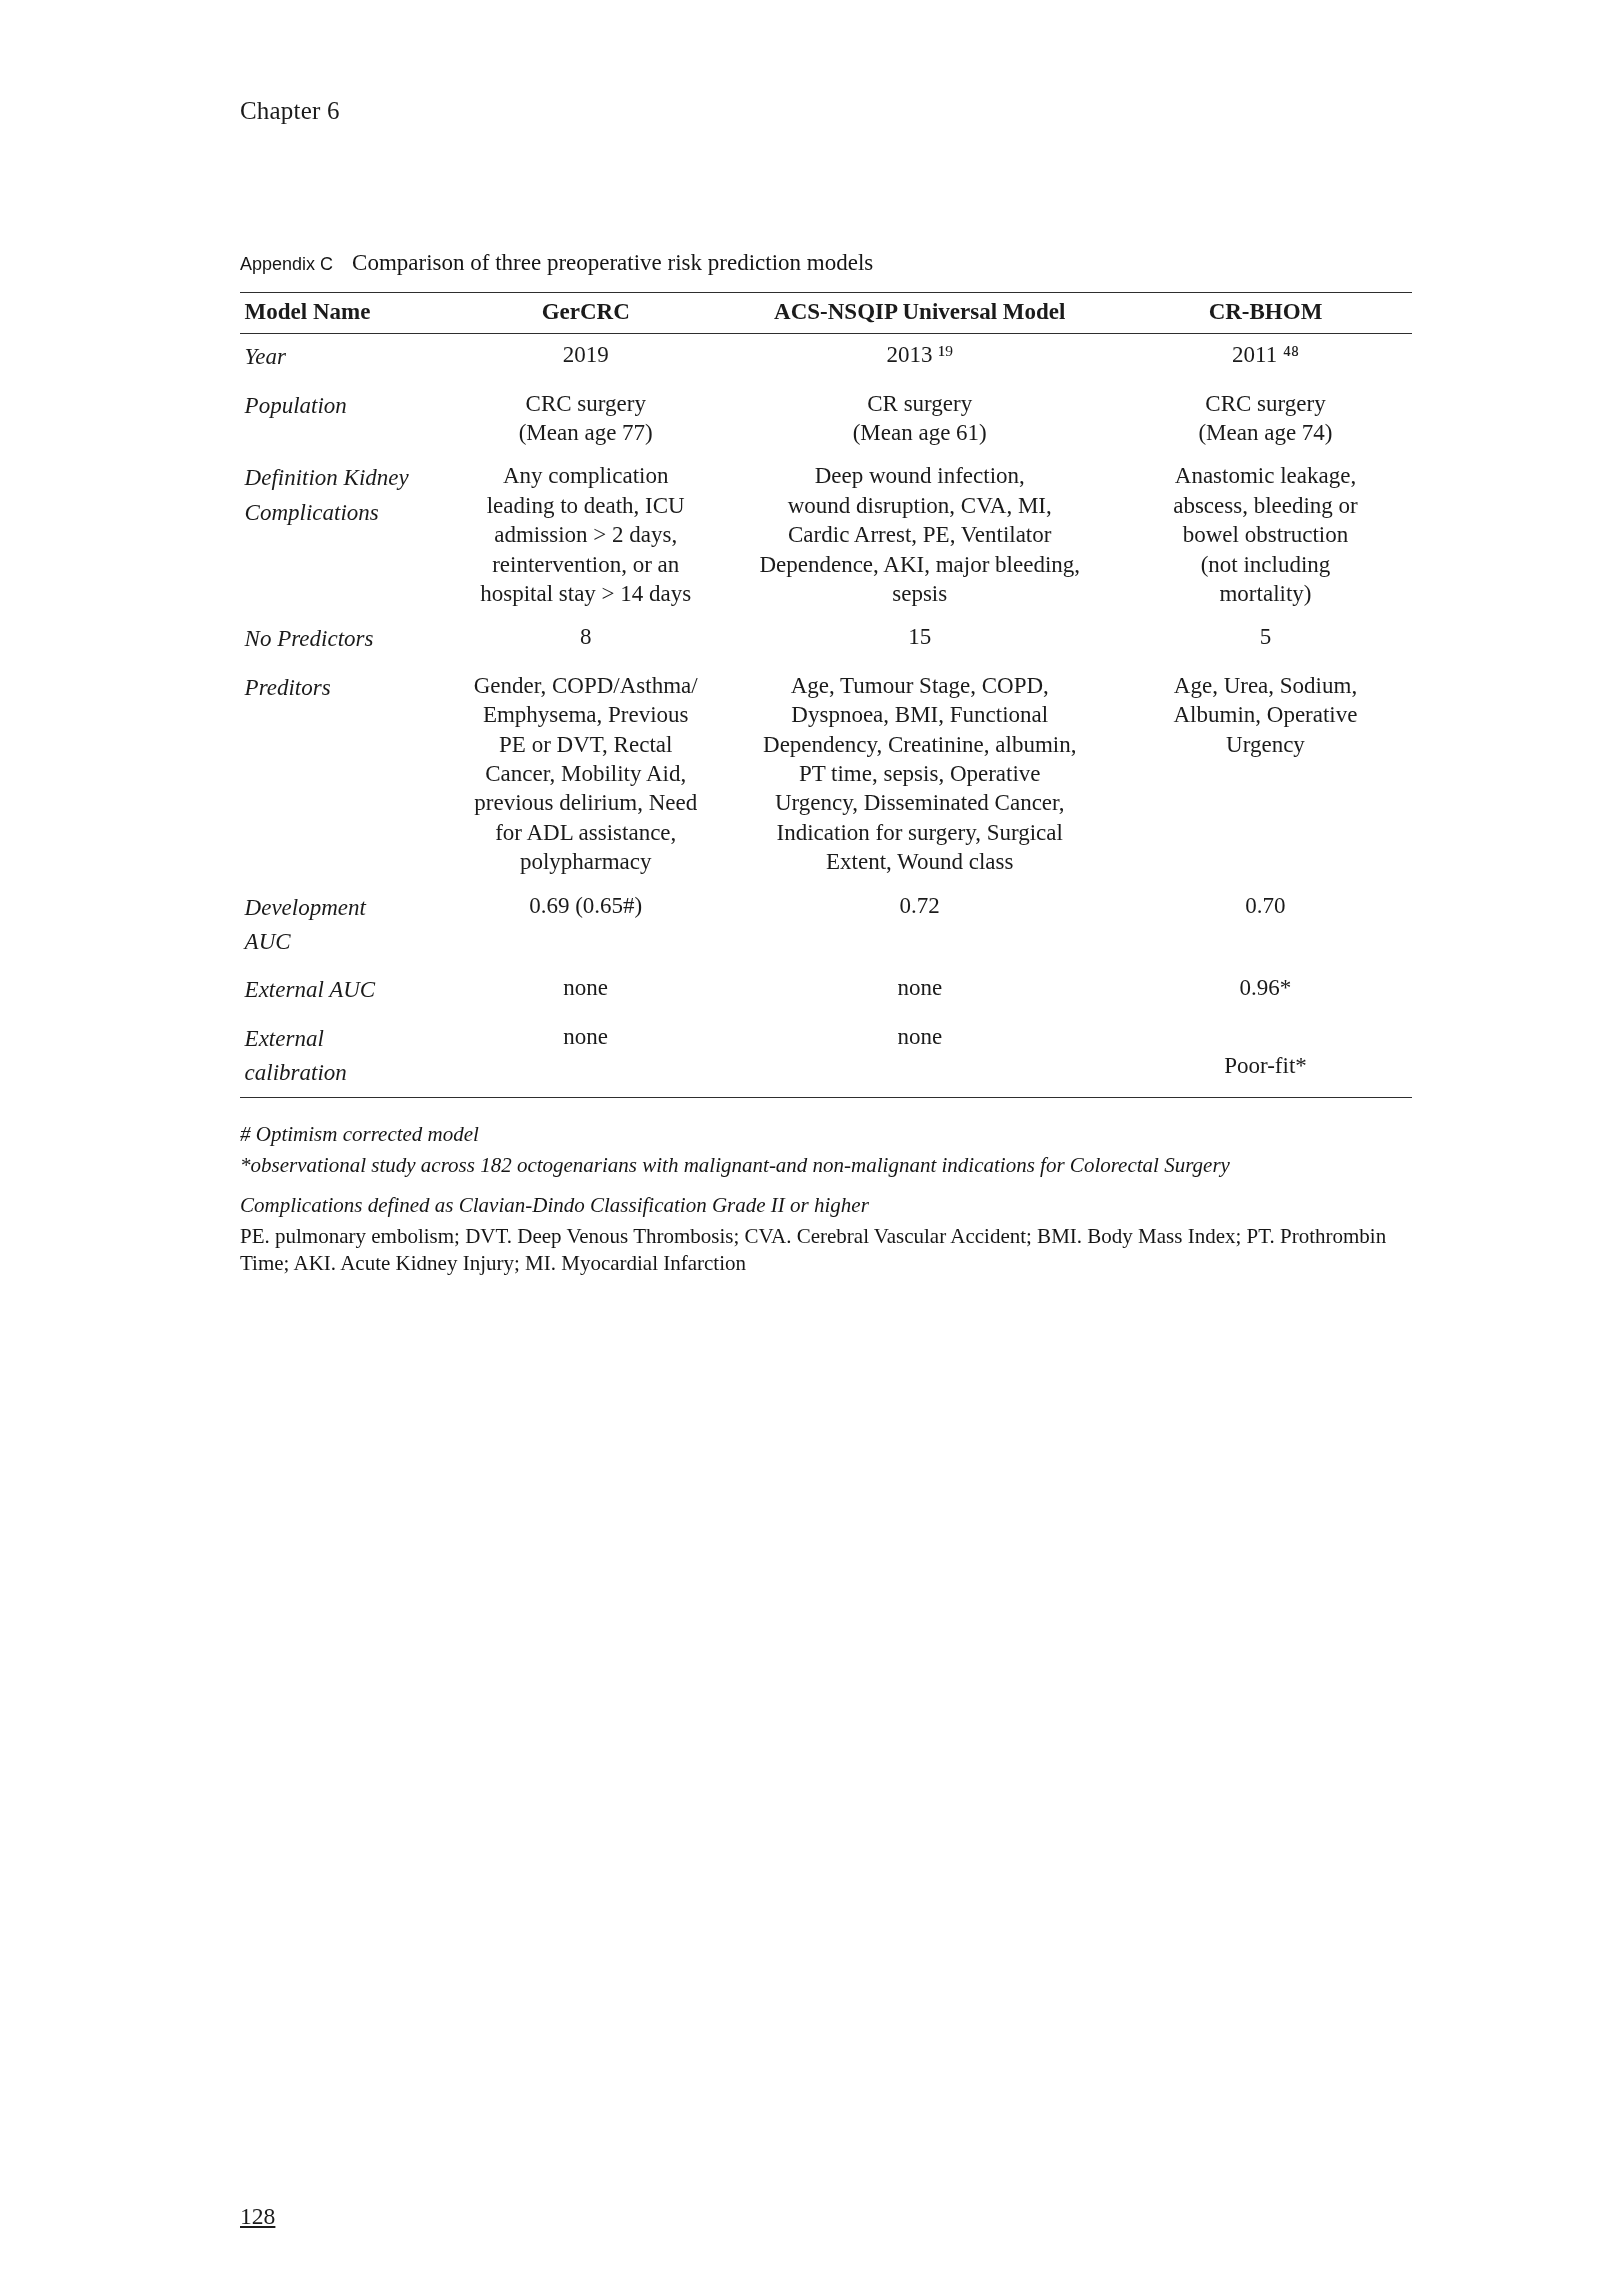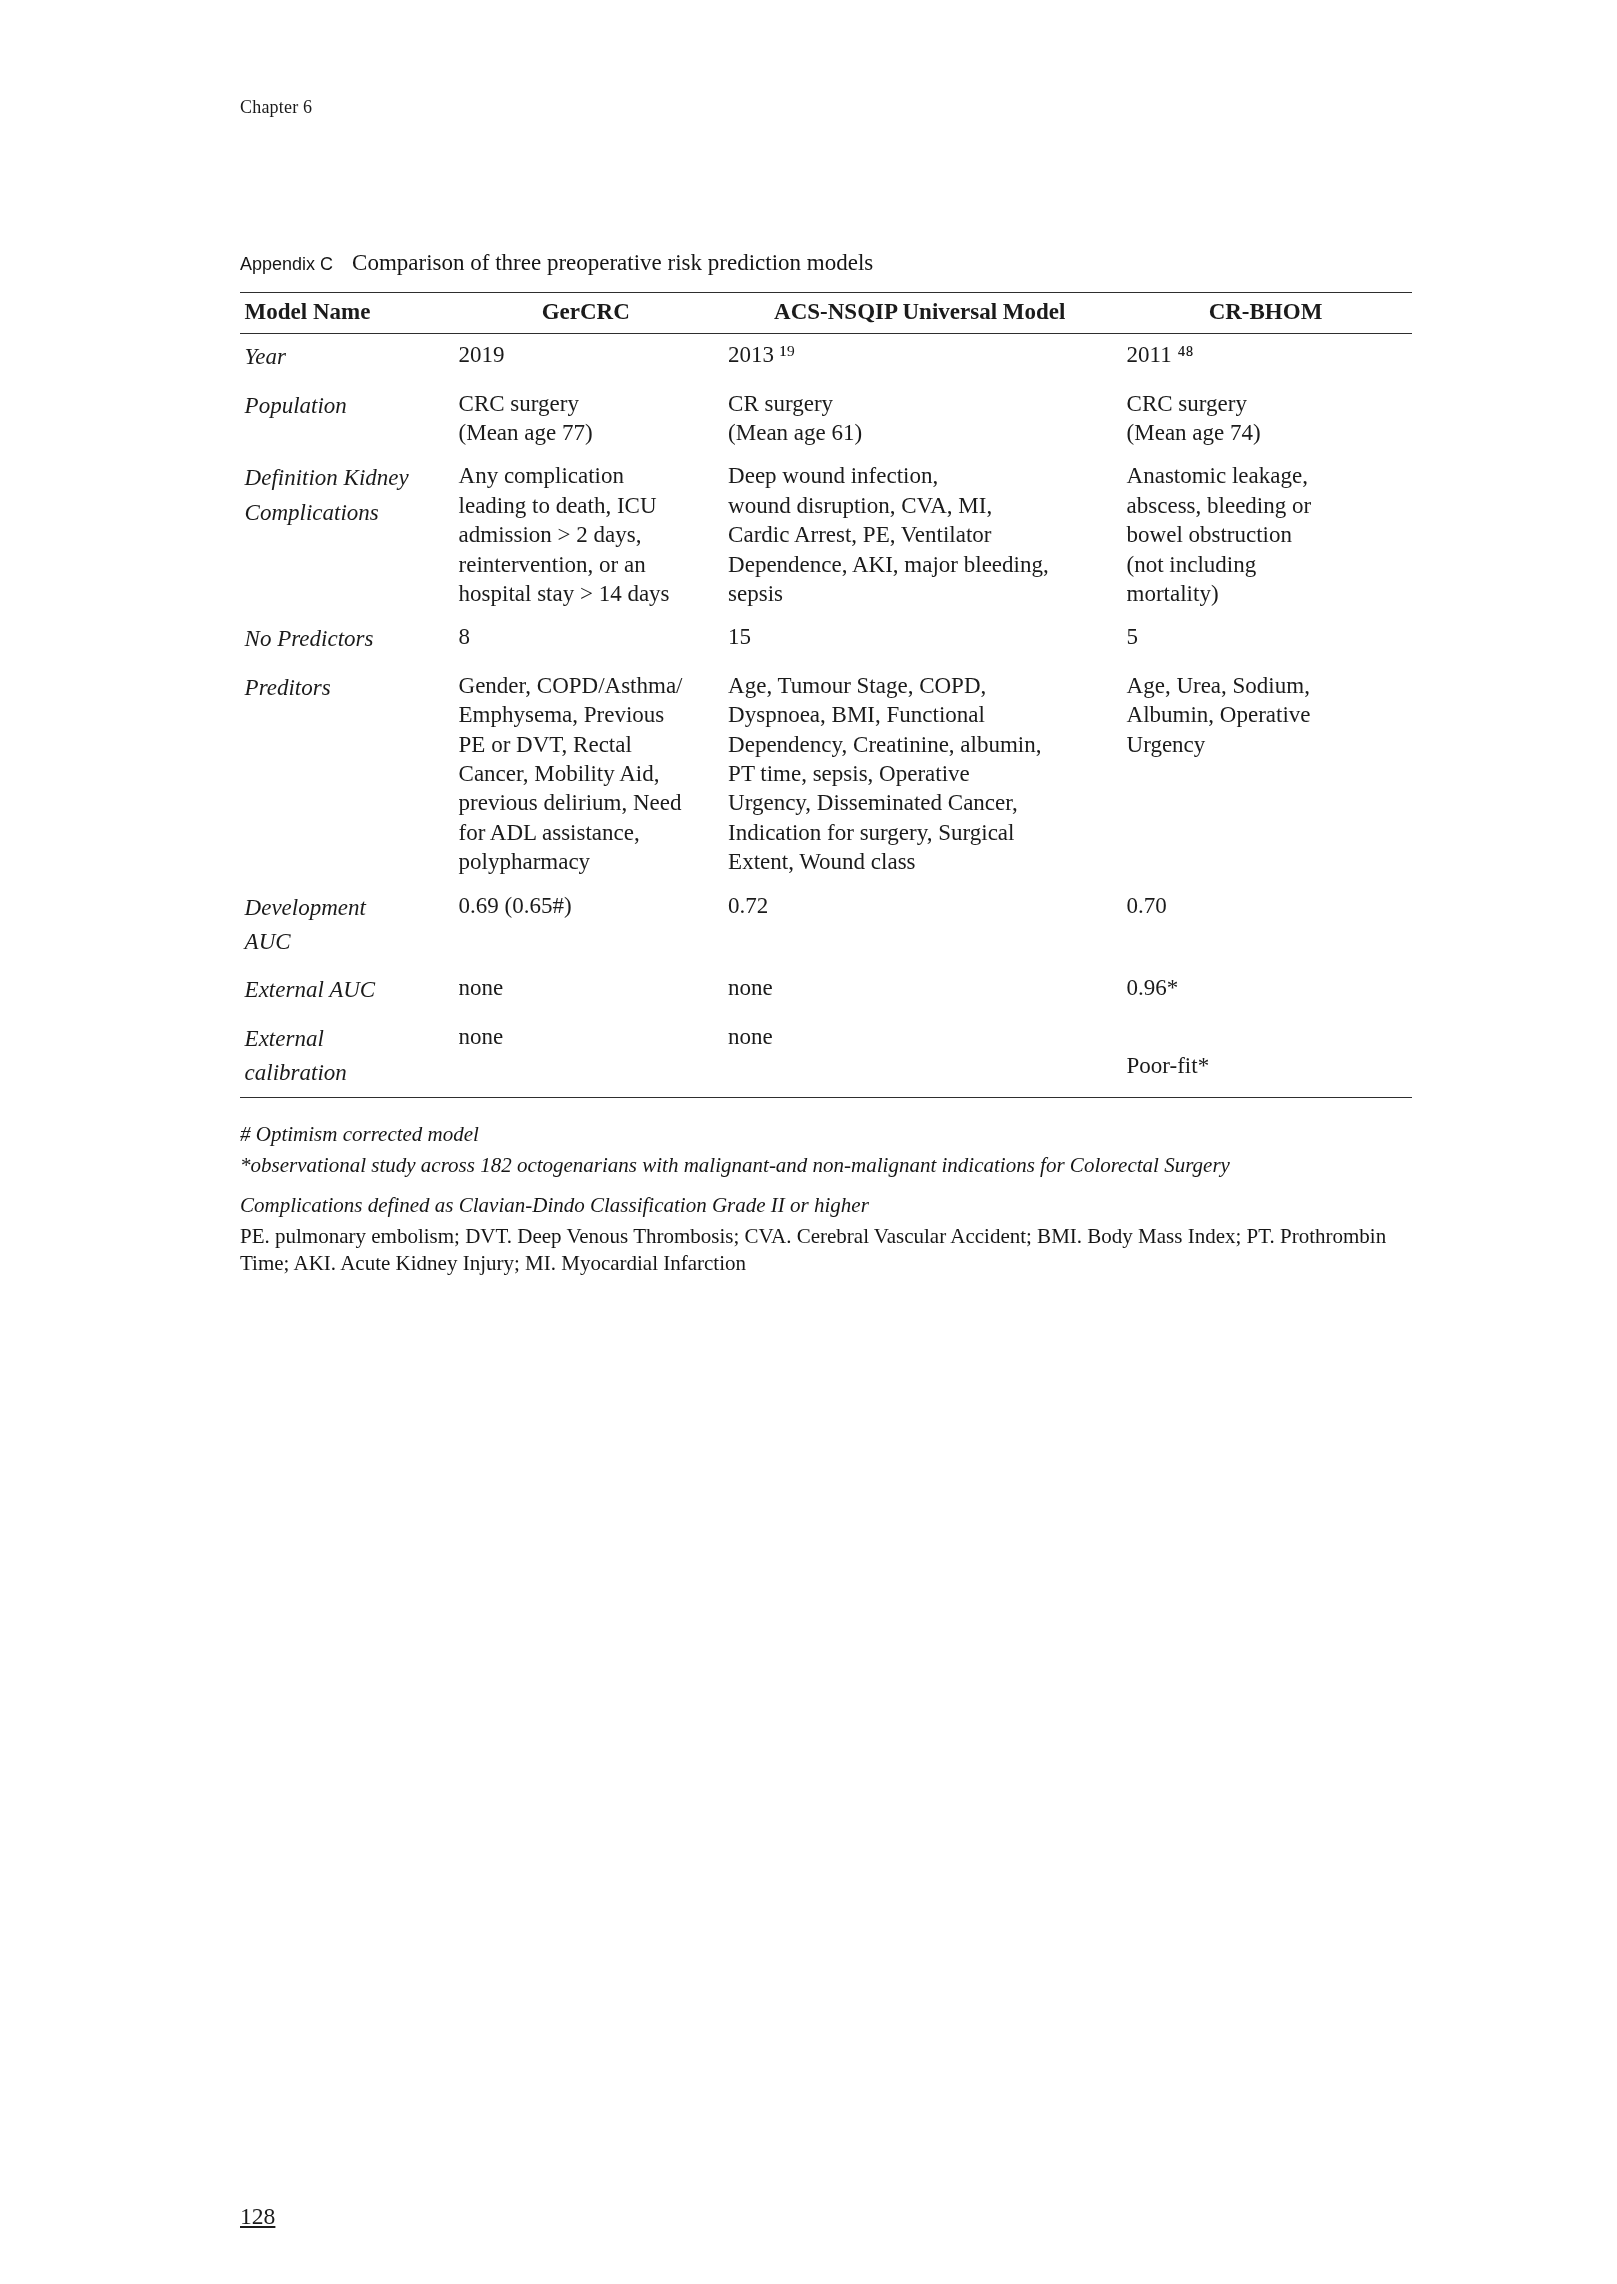--- a/index.html
+++ b/index.html
@@ -14,21 +14,21 @@
   }
   .page {
     position: absolute;
     inset: 0;
     background: #ffffff;
   }
   .running-header {
     position: absolute;
     top: 97px;
     left: 240px;
-    font-size: 18px;
+    font-size: 25px;
     letter-spacing: 0.2px;
   }
   .content {
     position: absolute;
     top: 250px;
     left: 240px;
     width: 1172px;
   }
   .caption {
     font-size: 23px;
@@ -59,20 +59,21 @@
     font-size: 23px;
     padding: 6px 4.6px 7.6px 4.6px;
     text-align: center;
     vertical-align: bottom;
   }
   .cmp-table th.col-label { text-align: left; padding-left: 4.6px; }
   .cmp-table td {
     font-size: 23px;
     line-height: 1.28;
     padding: 6.9px 7.6px 6.9px 7.6px;
+    text-align: center;
     vertical-align: top;
     white-space: pre-line;
   }
   .cmp-table td.row-label {
     text-align: left;
     font-style: italic;
     padding-left: 4.6px;
     line-height: 1.5;
   }
   .footnotes {

